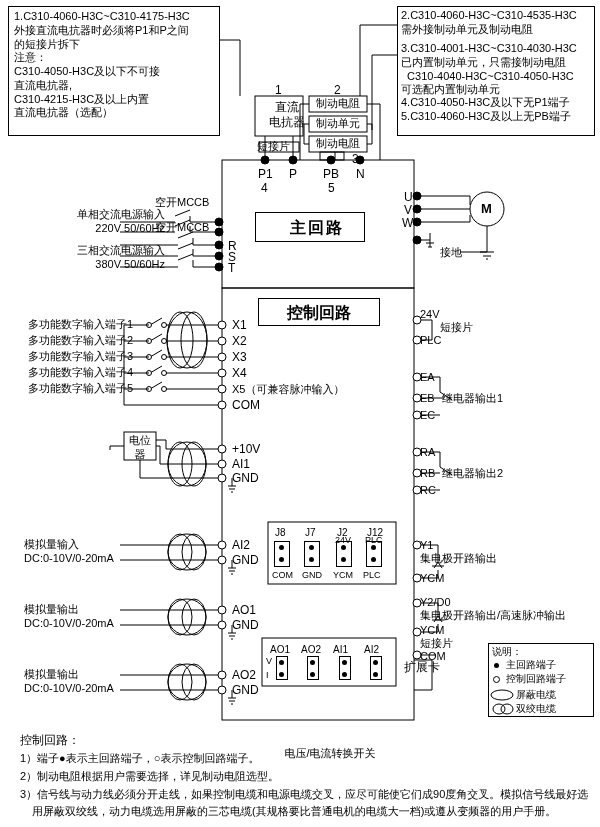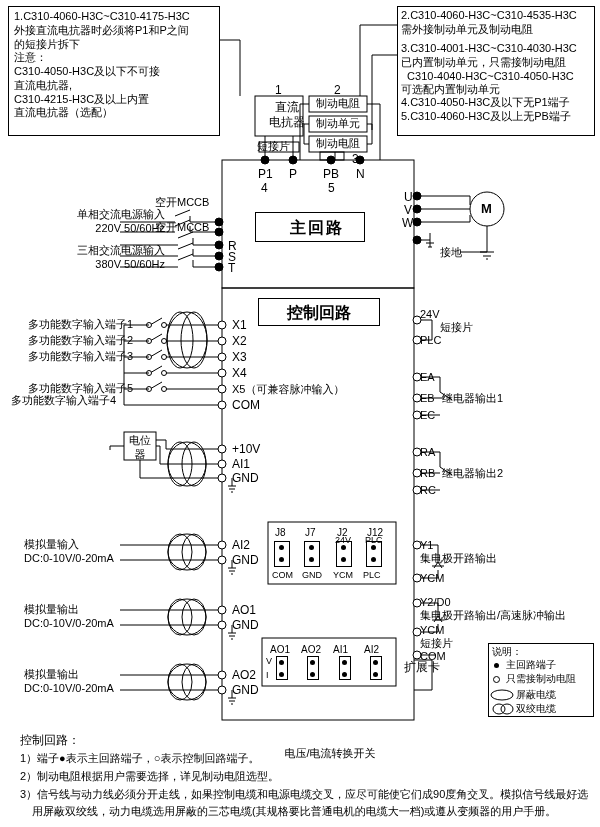--- a/index.html
+++ b/index.html
@@ -331,21 +331,21 @@
 
 <div class="txt t12" style="left:404px;top:190px;">U</div>
 <div class="txt t12" style="left:404px;top:203px;">V</div>
 <div class="txt t12" style="left:402px;top:216px;">W</div>
 <div class="txt t13" style="left:481px;top:201px;font-weight:bold;">M</div>
 <div class="txt t11" style="left:440px;top:246px;">接地</div>
 
 <div class="txt t11" style="left:28px;top:318px;">多功能数字输入端子1</div>
 <div class="txt t11" style="left:28px;top:334px;">多功能数字输入端子2</div>
 <div class="txt t11" style="left:28px;top:350px;">多功能数字输入端子3</div>
-<div class="txt t11" style="left:11px;top:366px;margin-top:28px;">多功能数字输入端子4</div>
+<div class="txt t11" style="left:28px;top:366px;">多功能数字输入端子4</div>
 <div class="txt t11" style="left:28px;top:382px;">多功能数字输入端子5</div>
 
 <div class="txt t12" style="left:232px;top:318px;">X1</div>
 <div class="txt t12" style="left:232px;top:334px;">X2</div>
 <div class="txt t12" style="left:232px;top:350px;">X3</div>
 <div class="txt t12" style="left:232px;top:366px;">X4</div>
 <div class="txt t11" style="left:232px;top:383px;">X5（可兼容脉冲输入）</div>
 <div class="txt t12" style="left:232px;top:398px;">COM</div>
 
 <div class="txt t11 ctr" style="left:124px;top:434px;width:32px;">电位
@@ -393,21 +393,21 @@
 <div class="txt t11" style="left:420px;top:637px;">短接片</div>
 <div class="txt t11" style="left:420px;top:650px;">COM</div>
 
 <div class="txt t12" style="left:404px;top:661px;width:14px;line-height:1.1;">扩展卡</div>
 
 <div class="box" style="left:488px;top:643px;width:106px;height:74px;"></div>
 <div class="txt t10" style="left:492px;top:646px;">说明：</div>
 <div class="dot" style="left:494px;top:663px;"></div>
 <div class="txt t10" style="left:506px;top:659px;">主回路端子</div>
 <div class="circ" style="left:493px;top:676px;"></div>
-<div class="txt t10" style="left:506px;top:673px;">只需接制动电阻</div>
+<div class="txt t10" style="left:506px;top:673px;">控制回路端子</div>
 <svg width="106" height="40" style="left:490px;top:686px;position:absolute;">
   <ellipse cx="12" cy="9" rx="11" ry="5" fill="none" stroke="#000"></ellipse>
   <ellipse cx="9" cy="23" rx="6" ry="5" fill="none" stroke="#000"></ellipse>
   <ellipse cx="17" cy="23" rx="6" ry="5" fill="none" stroke="#000"></ellipse>
 </svg>
 <div class="txt t10" style="left:516px;top:689px;">屏蔽电缆</div>
 <div class="txt t10" style="left:516px;top:703px;">双绞电缆</div>
 
 <div class="txt t12" style="left:20px;top:733px;">控制回路：</div>
 <div class="txt t11" style="left:20px;top:752px;">1）端子●表示主回路端子，○表示控制回路端子。</div>

